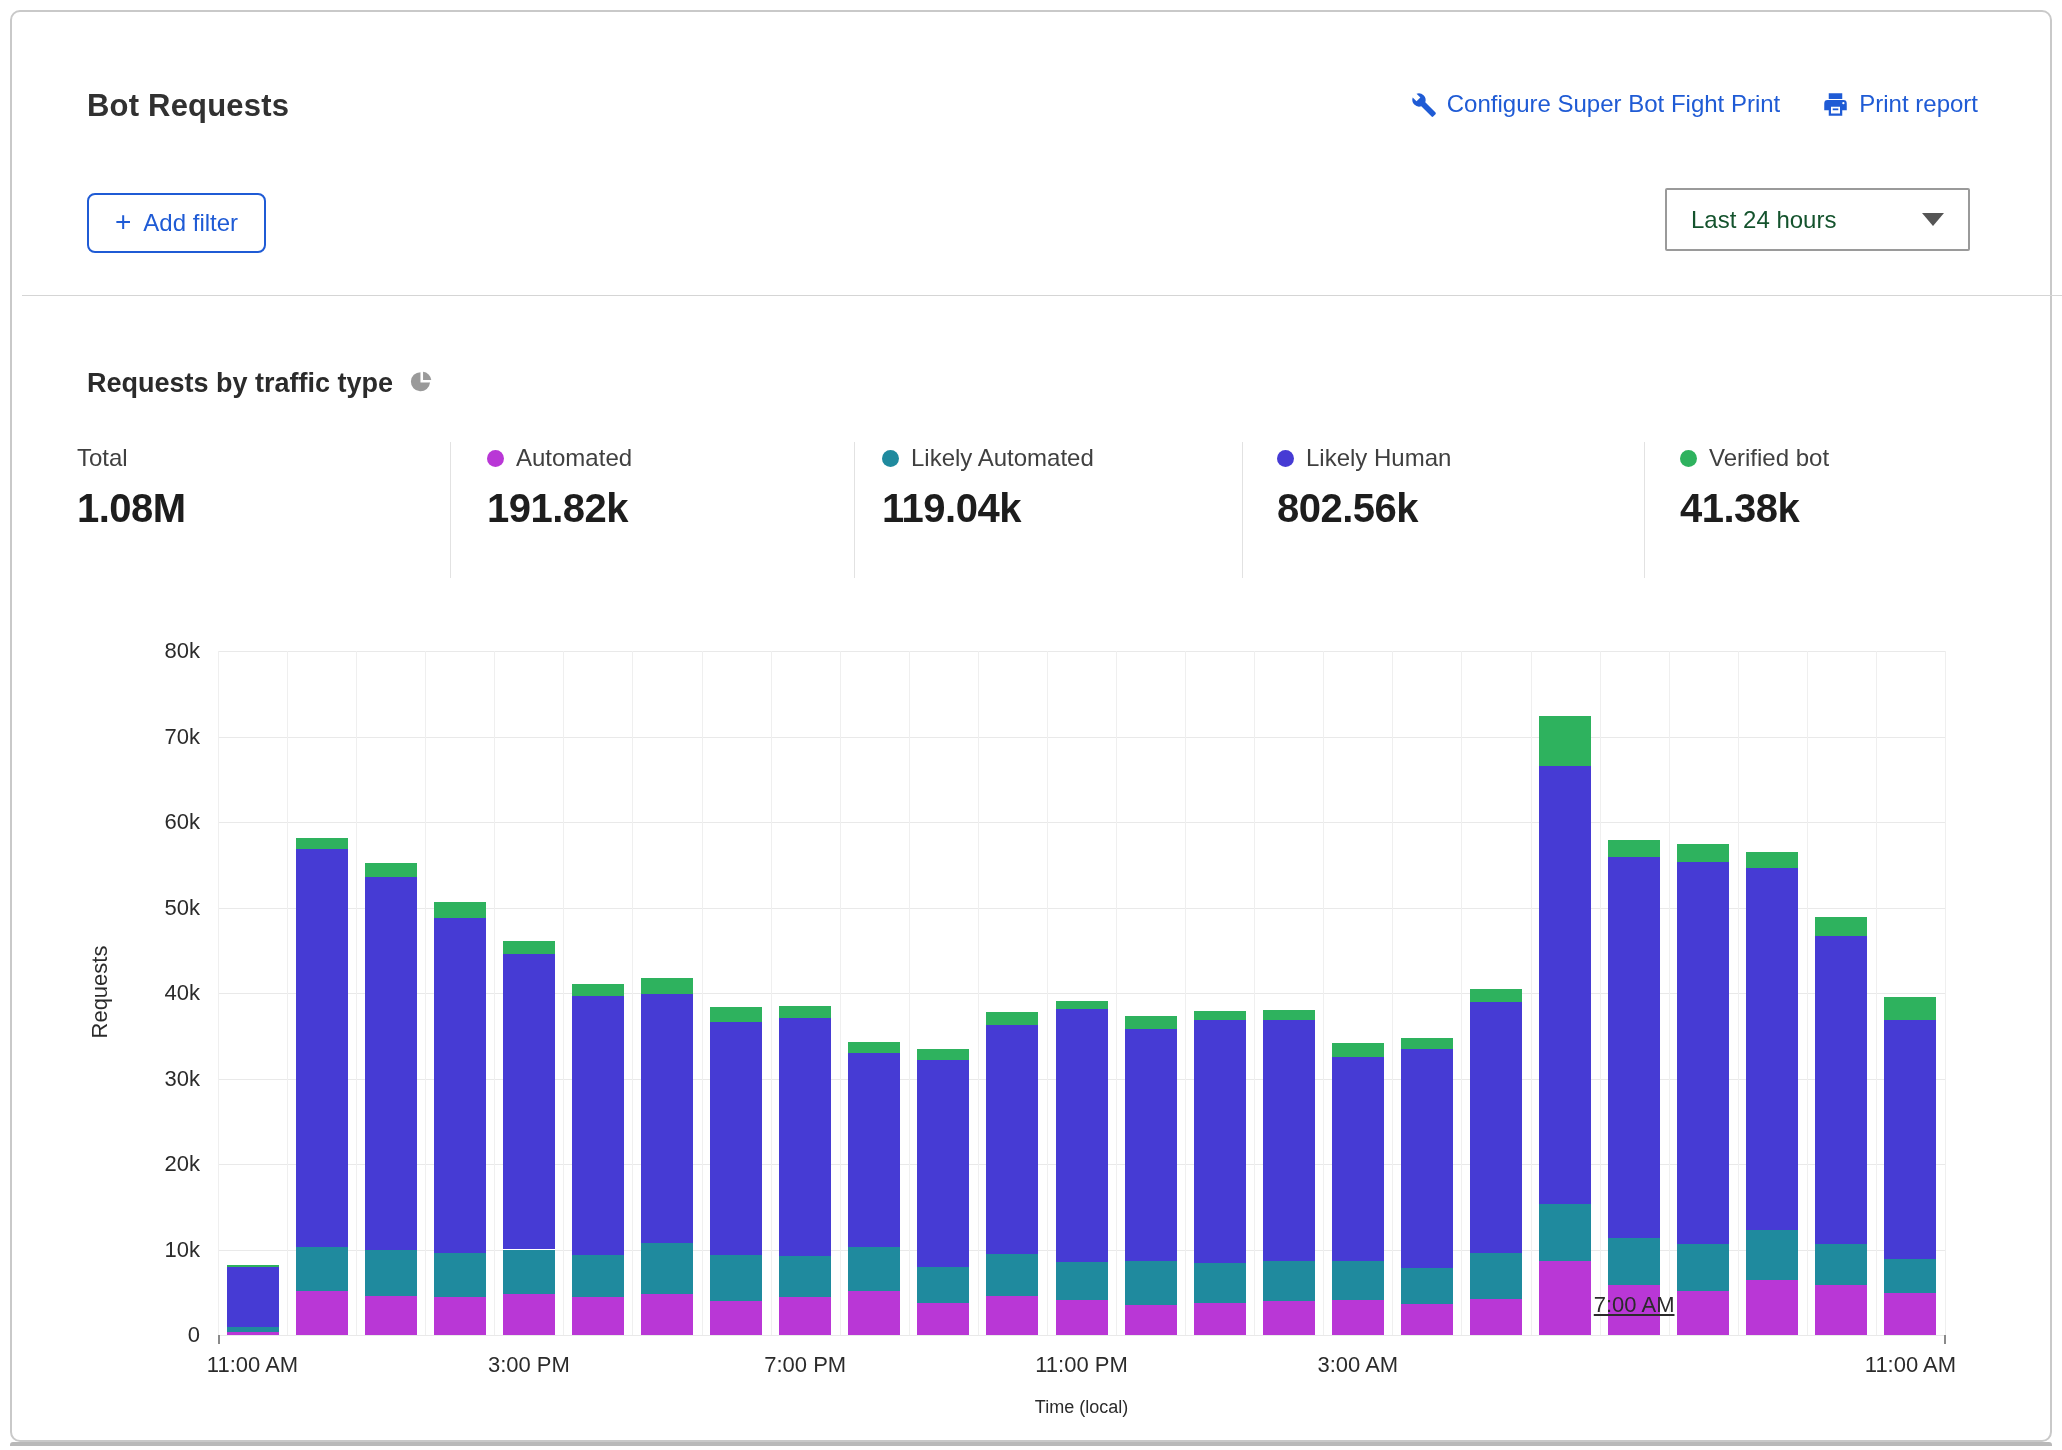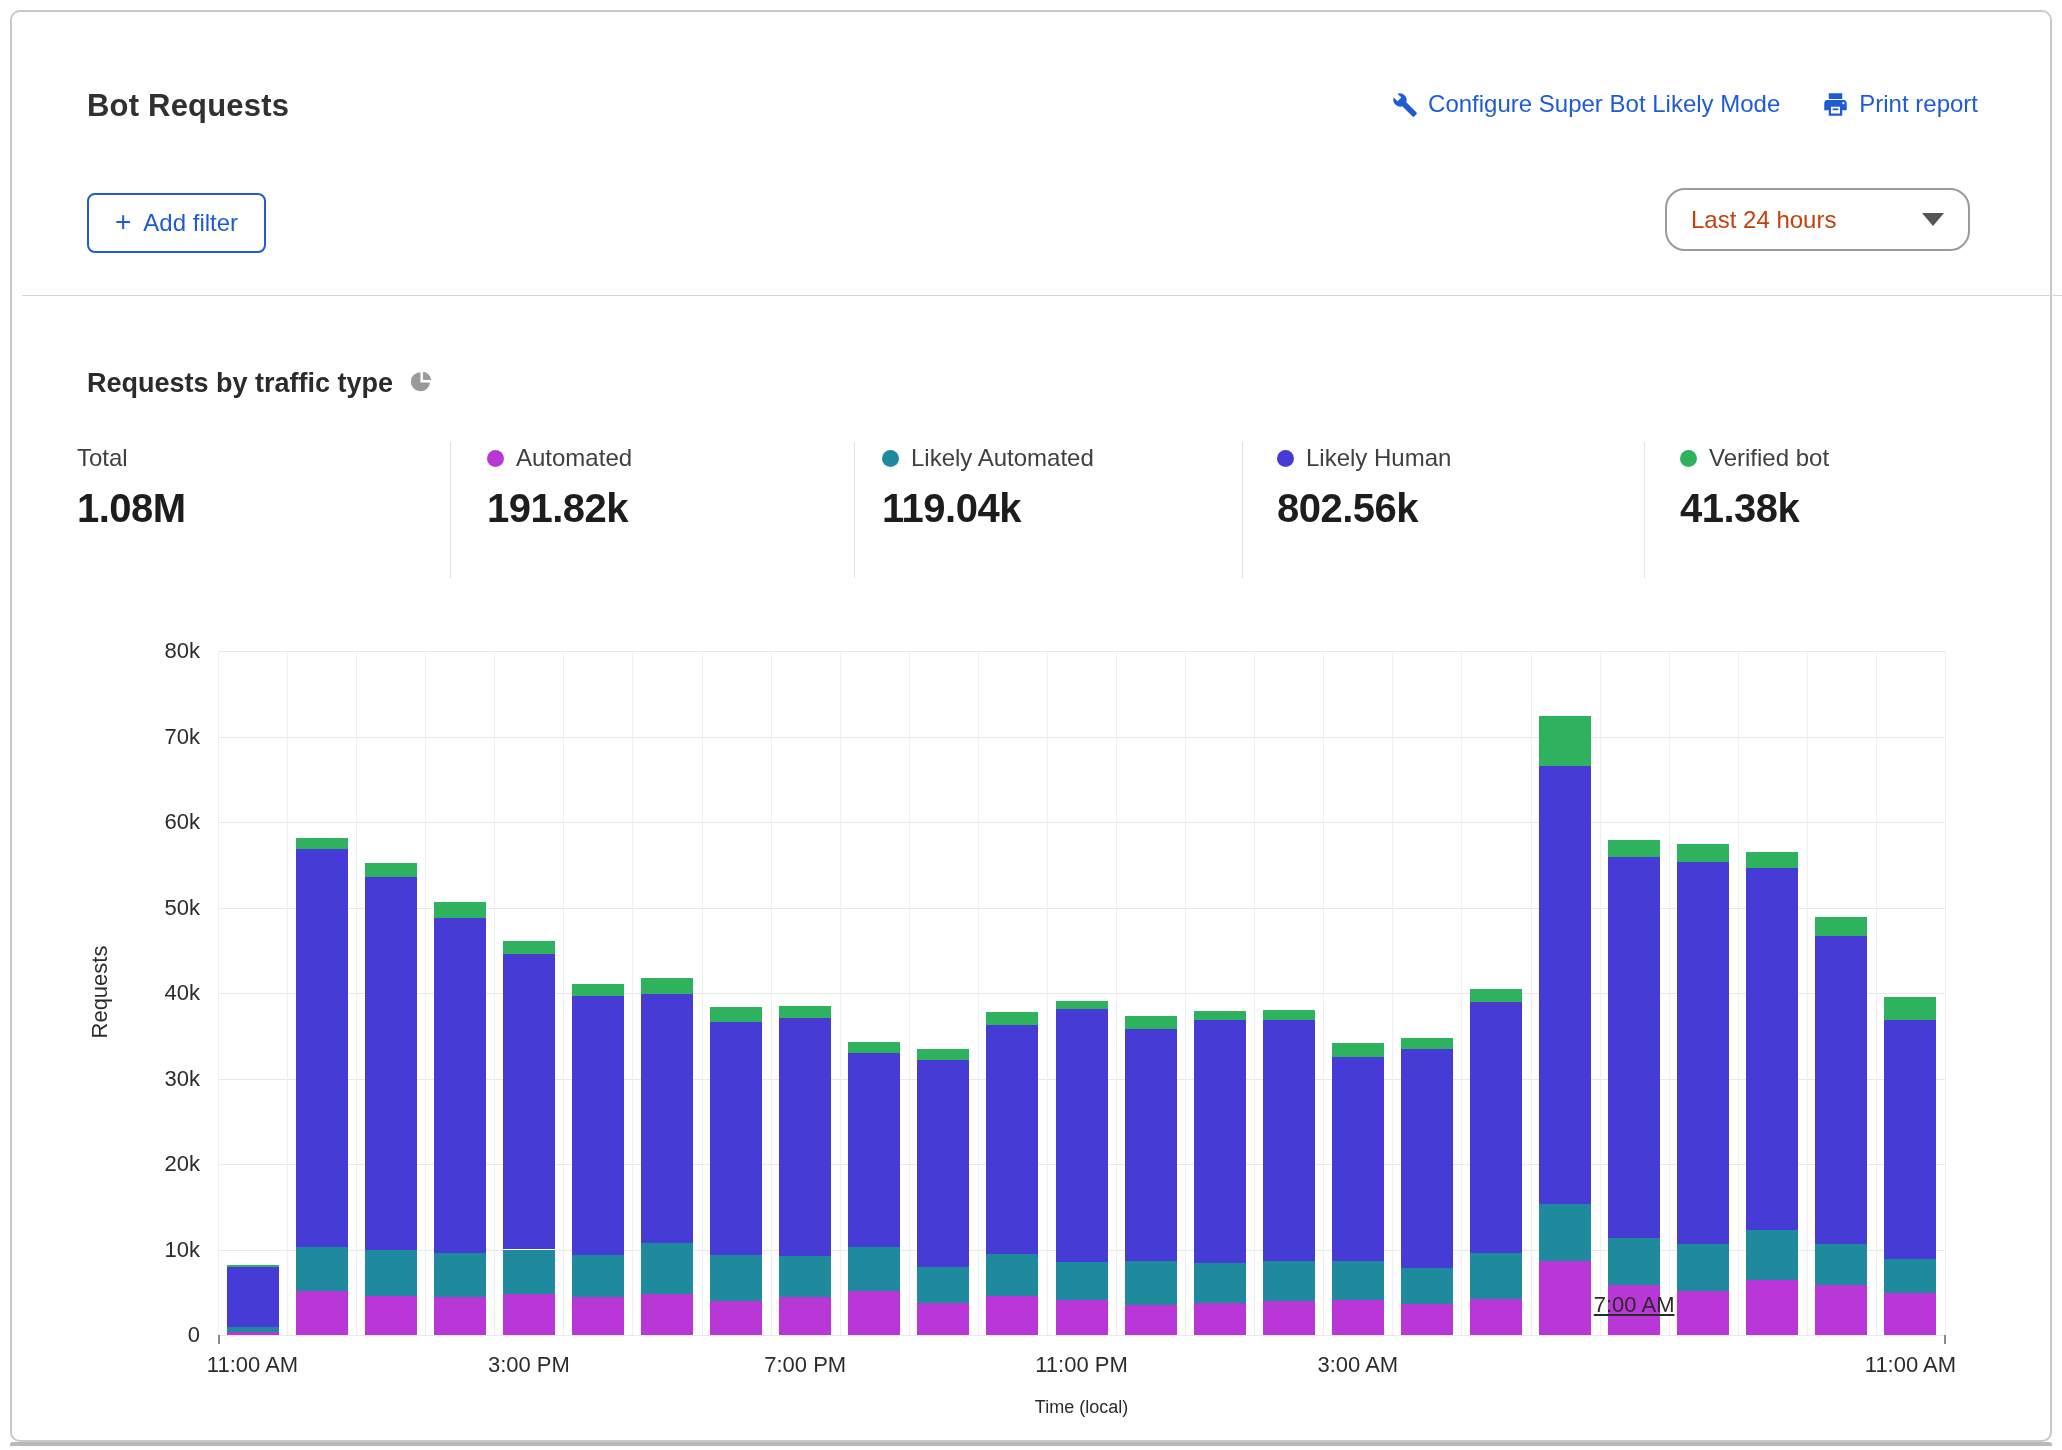--- a/index.html
+++ b/index.html
@@ -15,22 +15,22 @@
   .top-links { position:absolute; right:72px; top:78px; display:flex; gap:42px; align-items:center; }
   .tlink { display:flex; align-items:center; gap:10px; color:#1f5bd5; font-size:24px; cursor:pointer; text-decoration:none; }
   .tlink svg { display:block; }
 
   .add-filter { position:absolute; left:75px; top:181px; height:60px; padding:0 26px;
     border:2px solid #1f5bd5; border-radius:8px; background:#fff; color:#1f5bd5;
     font-size:24px; font-family:inherit; display:flex; align-items:center; gap:12px; cursor:pointer; }
   .add-filter .plus { font-size:28px; font-weight:400; line-height:1; position:relative; top:-1px; }
 
   .range-select { position:absolute; right:80px; top:176px; width:305px; height:63px;
-    border:2px solid #9a9a9a; border-radius:20px; background:#fff; display:flex;
-    align-items:center; padding:0 24px; font-size:24px; color:#c2410c; cursor:pointer; }
+    border:2px solid #9a9a9a; border-radius:2px; background:#fff; display:flex;
+    align-items:center; padding:0 24px; font-size:24px; color:#14532d; cursor:pointer; }
   .range-select .caret { margin-left:auto; width:0; height:0; border-left:11px solid transparent;
     border-right:11px solid transparent; border-top:13px solid #555; }
 
   .header-divider { position:absolute; left:10px; top:283px; width:2042px; height:1px; background:#d5d5d5; }
 
   
   .section-title-row { position:absolute; left:75px; top:356px; display:flex; align-items:center; gap:16px; }
   .section-title { font-size:27px; font-weight:700; color:#2b2b2b; }
 
   
@@ -60,21 +60,21 @@
 
   <div class="page-title">Bot Requests</div>
 
   <div class="top-links">
     <a class="tlink">
       <span>
         <svg width="27" height="27" viewBox="0 0 24 24" fill="#1f5bd5">
           <path d="M22.7 19.2 13.6 10a6.1 6.1 0 0 0-7.8-7.6L9.2 5.8 5.8 9.2 2.4 5.8a6.1 6.1 0 0 0 7.6 7.8l9.2 9.1c.4.4 1 .4 1.4 0l2.1-2.1c.4-.4.4-1 0-1.4z"></path>
         </svg>
       </span>
-      <span>Configure Super Bot Likely Mode</span>
+      <span>Configure Super Bot Fight Print</span>
     </a>
     <a class="tlink">
       <span>
         <svg width="27" height="27" viewBox="0 0 24 24" fill="#1f5bd5">
           <path d="M6 2h12v5H6V2zm13 6H5a3 3 0 0 0-3 3v6h4v5h12v-5h4v-6a3 3 0 0 0-3-3zm-3 12H8v-6h8v6zm3-8.2a1 1 0 1 1 0-2 1 1 0 0 1 0 2z"></path>
           <rect x="9.5" y="15.5" width="5" height="1.6"></rect>
         </svg>
       </span>
       <span>Print report</span>
     </a>

